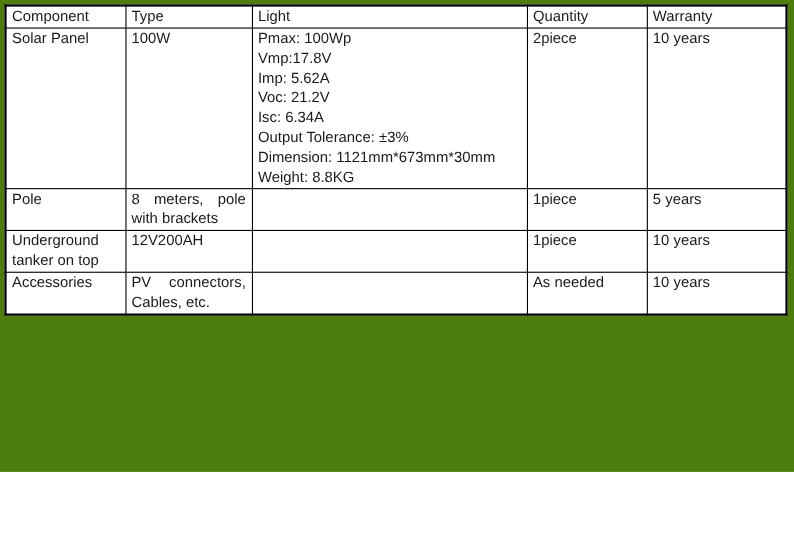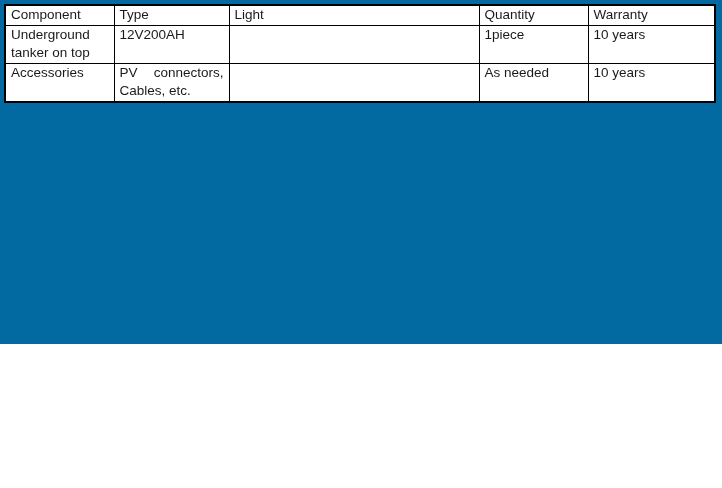--- a/index.html
+++ b/index.html
@@ -8,23 +8,23 @@
     background: #ffffff;
     width: 722px;
     height: 488px;
     overflow: hidden;
     font-family: "Liberation Sans", "DejaVu Sans", sans-serif;
     color: #1a1a1a;
   }
   .page {
     box-sizing: border-box;
     width: 722px;
-    height: 344px;
+    height: 429px;
     padding: 4px 8px 2px 4px;
-    background: #0369a1;
+    background: #4d7c0f;
   }
   table.spec-table {
     border-collapse: collapse;
     table-layout: fixed;
     width: 710px;
     border: 2px solid #000000;
     background: #ffffff;
   }
   table.spec-table th,
   table.spec-table td {
@@ -68,23 +68,44 @@
       <tr>
         <th>Component</th>
         <th>Type</th>
         <th>Light</th>
         <th>Quantity</th>
         <th>Warranty</th>
       </tr>
     </thead>
     <tbody>
 
+  <tr>
+    <td class="col-component">Solar Panel</td>
+    <td class="col-model">100W</td>
+    <td class="col-spec">Pmax: 100Wp
+Vmp:17.8V
+Imp: 5.62A
+Voc: 21.2V
+Isc: 6.34A
+Output Tolerance: ±3%
+Dimension: 1121mm*673mm*30mm
+Weight: 8.8KG</td>
+    <td class="col-quantity">2piece</td>
+    <td class="col-warranty">10 years</td>
+  </tr>
 
 
 
+  <tr>
+    <td class="col-component">Pole</td>
+    <td class="col-model">8 meters, pole with brackets</td>
+    <td class="col-spec"></td>
+    <td class="col-quantity">1piece</td>
+    <td class="col-warranty">5 years</td>
+  </tr>
 
   <tr>
     <td class="col-component">Underground tanker on top</td>
     <td class="col-model">12V200AH</td>
     <td class="col-spec"></td>
     <td class="col-quantity">1piece</td>
     <td class="col-warranty">10 years</td>
   </tr>
 
   <tr>

